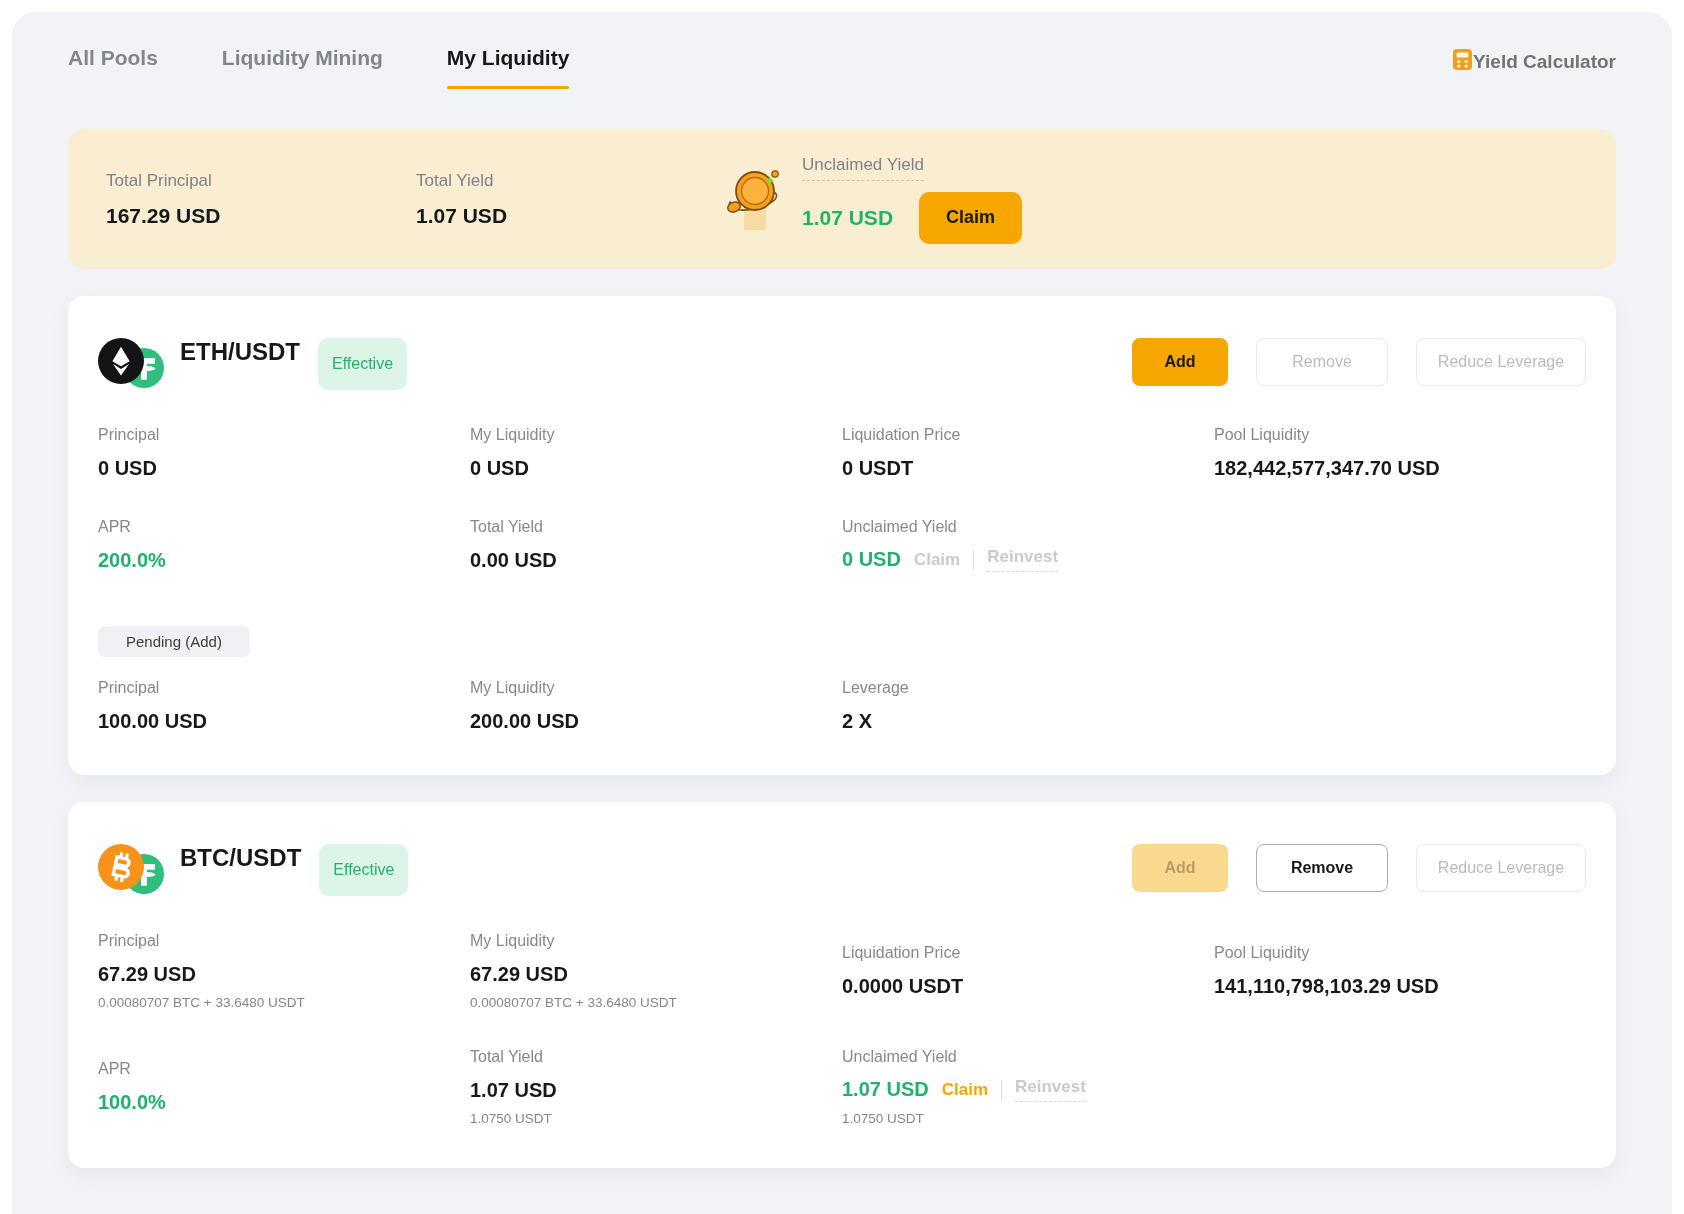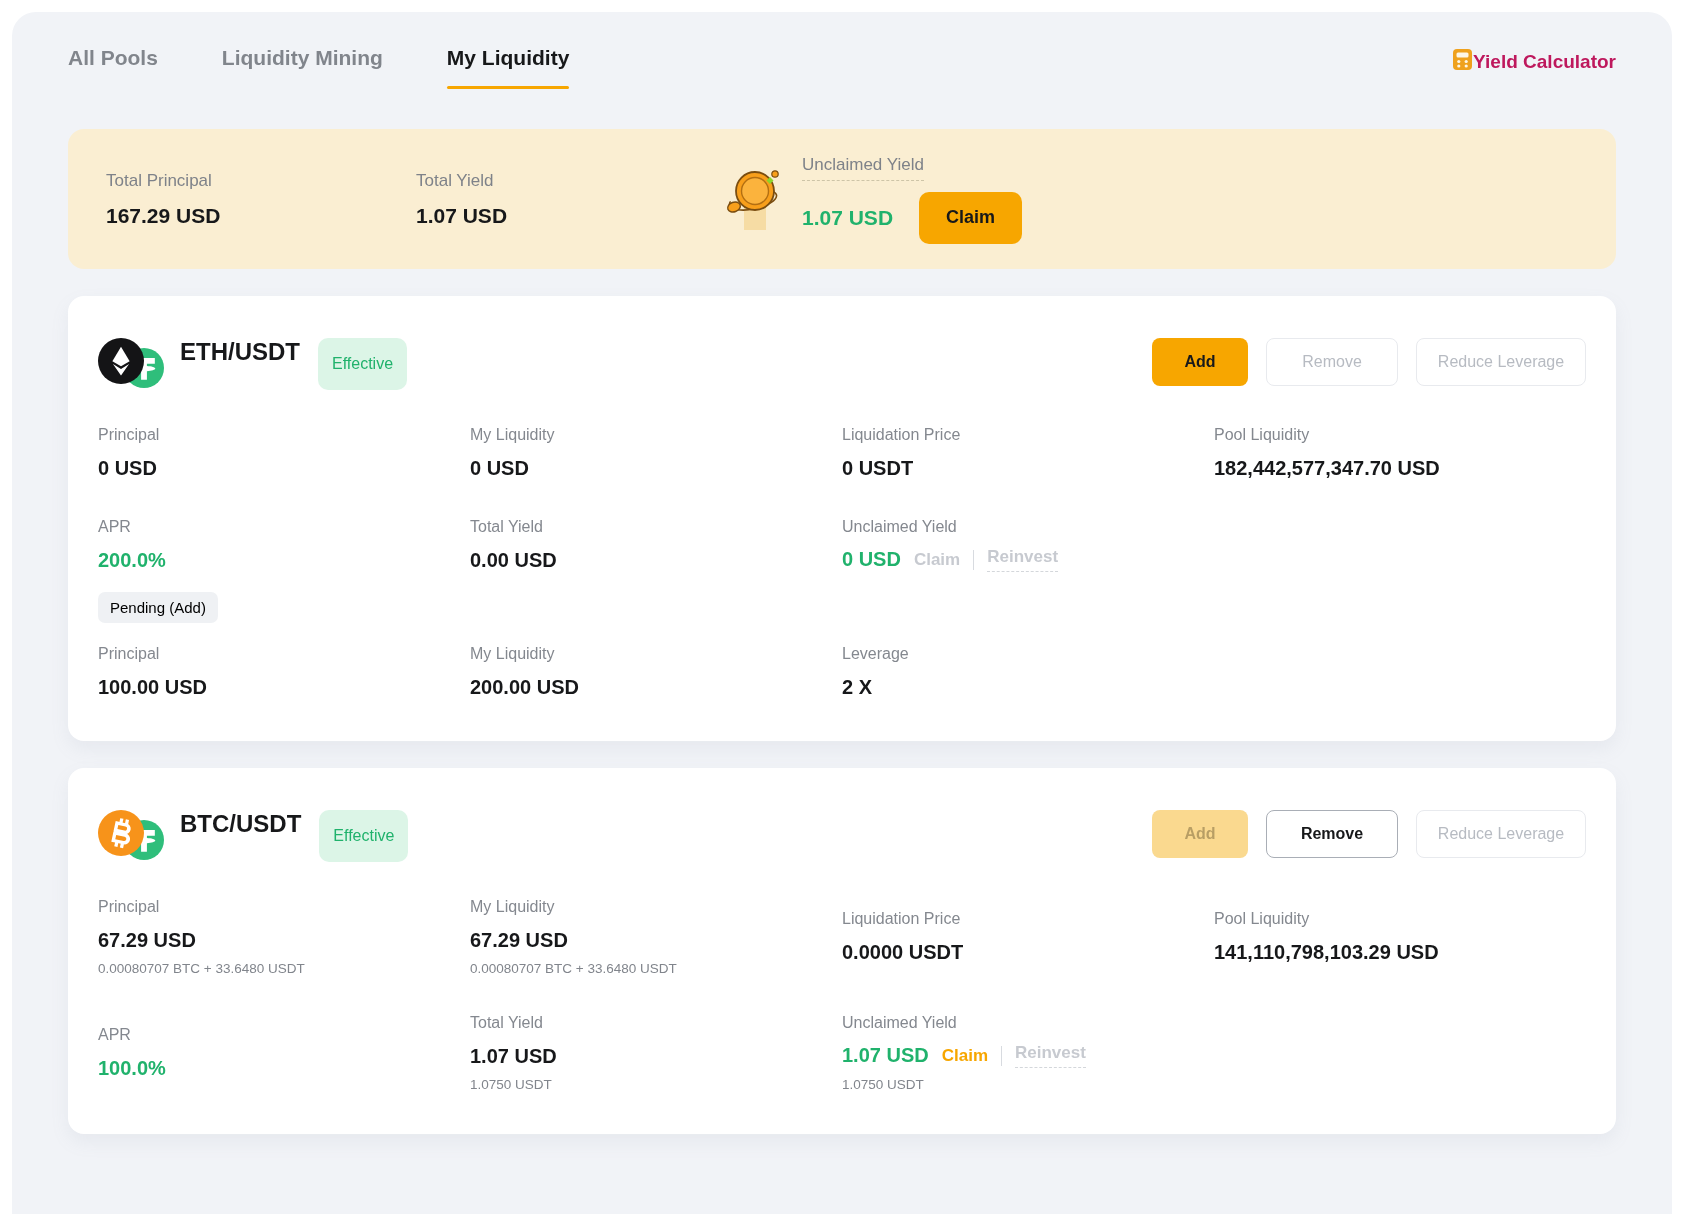--- a/index.html
+++ b/index.html
@@ -8,21 +8,21 @@
 
   .panel { position:absolute; left:12px; right:12px; top:12px; bottom:0;
     background:#F1F3F7; border-radius:24px 24px 0 0; padding:34px 56px 0 56px; }
 
   
   .tabs-row { display:flex; align-items:flex-start;text-align:center; }
   .tab { font-size:21px; font-weight:700; color:#81858C; margin-right:64px; cursor:pointer; }
   .tab.active { color:#17181A; }
   .tab .underline { height:3px; background:#F7A600; border-radius:2px; margin-top:16px; }
   .yield-calc { margin-left:auto; display:flex; align-items:center; 
-    color:#be185d; font-size:19px; font-weight:700; cursor:pointer; padding-top:2px; }
+    color:#737373; font-size:19px; font-weight:700; cursor:pointer; padding-top:2px; }
 
   
   .banner { margin-top:40px; height:140px; background:#FAEED2; border-radius:16px;
     display:flex; align-items:center; padding:0 38px; }
   .b-col { width:310px; }
   .b-label { font-size:17px; color:#7E8289; display:inline-block; }
   .b-label.dashed { border-bottom:1px dashed #CDC4A7; padding-bottom:5px; }
   .b-value { font-size:21px; font-weight:700; margin-top:13px; }
   .b-right { display:flex; align-items:center; }
   .coin-illu { width:58px; height:66px; margin-right:18px; flex:0 0 auto; }
@@ -35,21 +35,21 @@
   
   .card { margin-top:27px; background:#ffffff; border-radius:16px; padding:42px 30px 42px 30px;
     box-shadow:0 8px 18px rgba(140,150,170,0.10); }
   .card-head { display:flex; align-items:flex-start; }
   .pair-icons { position:relative; width:72px; height:50px; flex:0 0 auto; }
   .coin-lead { position:absolute; left:0; top:0; z-index:2; }
   .coin-back { position:absolute; left:26px; top:10px; z-index:1; }
   .pair-name { font-size:24px; font-weight:700; margin-left:10px; }
   .status-badge { margin-left:18px; background:#DCF5E7; color:#20B26C;
     font-size:16px; font-weight:500; padding:17px 14px; border-radius:10px; }
-  .btn-row { margin-left:auto; display:flex; gap:18px; }
+  .btn-row { margin-left:auto; display:flex; gap:28px; }
   .btn { height:48px; border-radius:8px; font-size:16px; font-family:inherit;
     display:flex; align-items:center; justify-content:center; cursor:pointer; border:none; }
   .btn-add-active  { background:#F7A600; color:#17181A; font-weight:600; width:96px; }
   .btn-add-disabled{ background:#FAD98F; color:rgba(60,50,20,0.35); font-weight:600; width:96px; }
   .btn-outline-disabled { background:#ffffff; border:1px solid #E8EAEE; color:#B7BBC2; font-weight:500; }
   .btn-remove { width:132px; }
   .btn-remove-active { background:#ffffff; border:1px solid #A9AEB6; color:#17181A; font-weight:600; width:132px; }
   .btn-reduce { width:170px; }
 
   .stats-grid { display:grid; grid-template-columns:repeat(4,1fr); row-gap:38px; margin-top:36px; }
@@ -60,22 +60,22 @@
   .green { color:#20B26C; }
 
   .uy-row { display:flex; align-items:center; margin-top:11px; }
   .uy-value { font-size:20px; font-weight:700; color:#20B26C; }
   .link { font-size:17px; font-weight:700; margin-left:13px; cursor:pointer; }
   .link.claim-disabled { color:#C7CAD0; }
   .link.claim-active { color:#F7A600; }
   .link.reinvest { color:#C7CAD0; border-bottom:1px dashed #D4D7DB; padding-bottom:4px; }
   .v-div { width:1px; height:20px; background:#D8DBE0; margin-left:13px; }
 
-  .pending-badge { display:inline-block; margin-top:20px; background:#EFF1F4;
-    color:#000000; font-size:15px; font-weight:500; padding:7px 12px; border-radius:7px; }
+  .pending-badge { display:inline-block; margin-top:54px; background:#EFF1F4;
+    color:#404040; font-size:15px; font-weight:500; padding:7px 28px; border-radius:7px; }
   .pending-grid { display:grid; grid-template-columns:repeat(4,1fr); margin-top:22px; }
 </style>
 </head>
 <body>
 
 <div class="panel">
 
   <div class="tabs-row">
     <div class="tab">All Pools</div>
     <div class="tab">Liquidity Mining</div>

